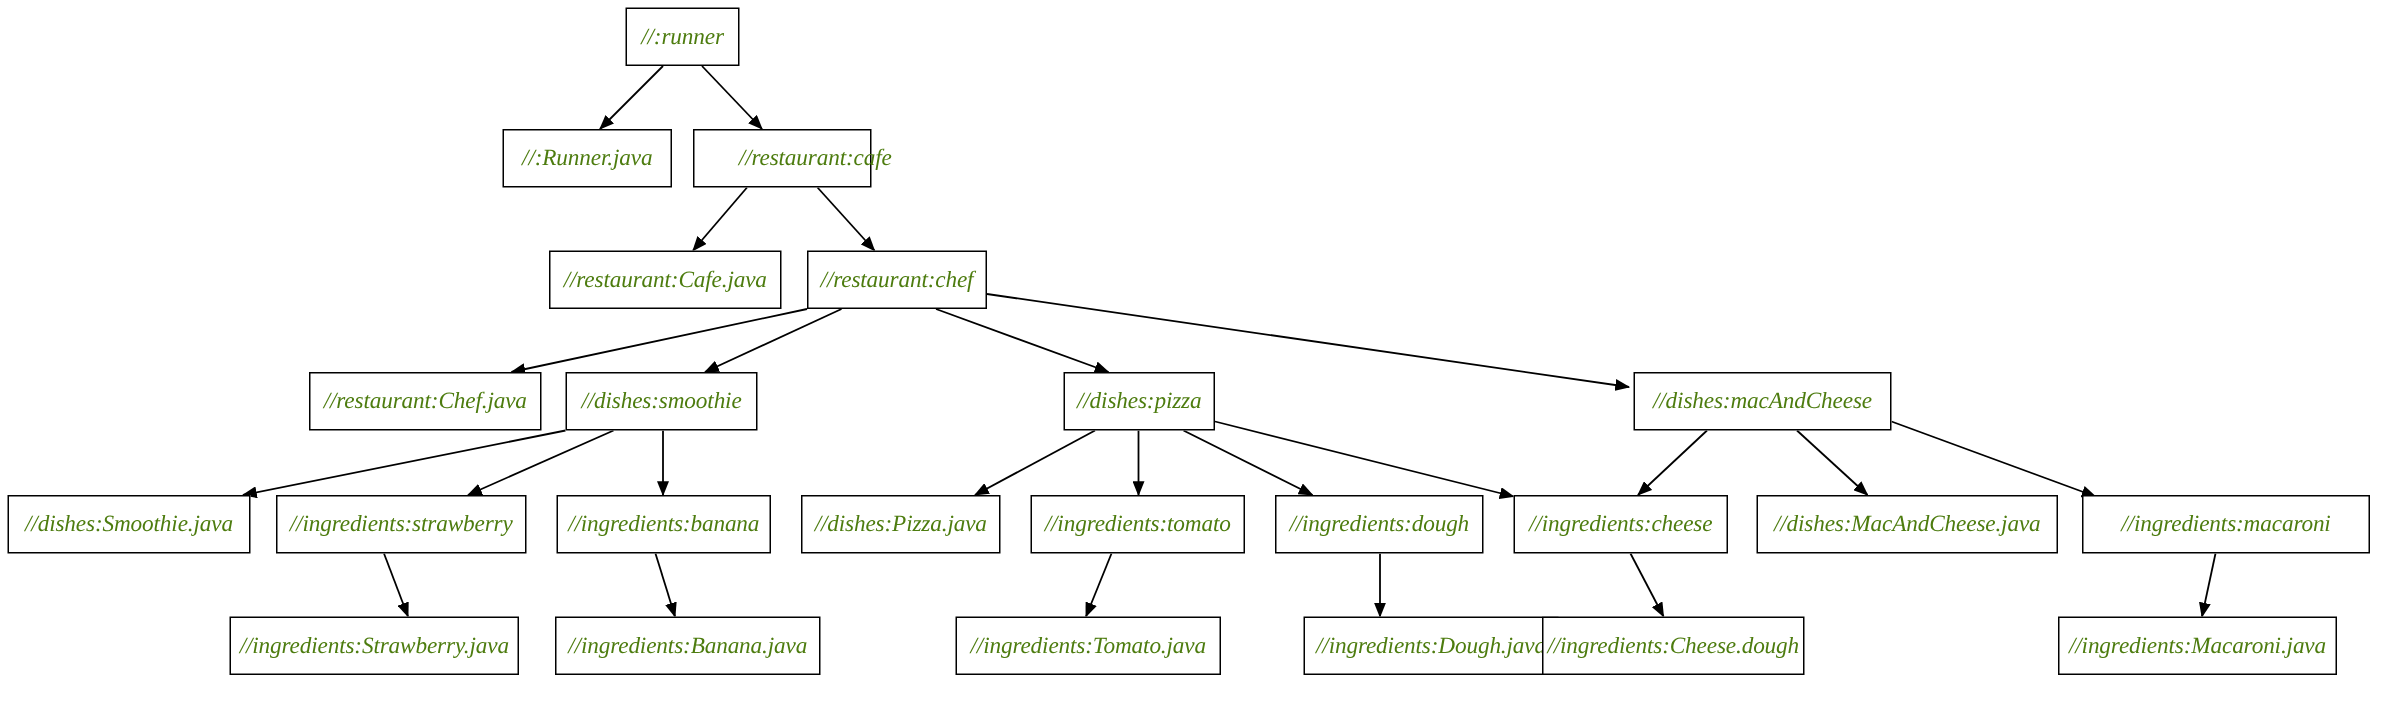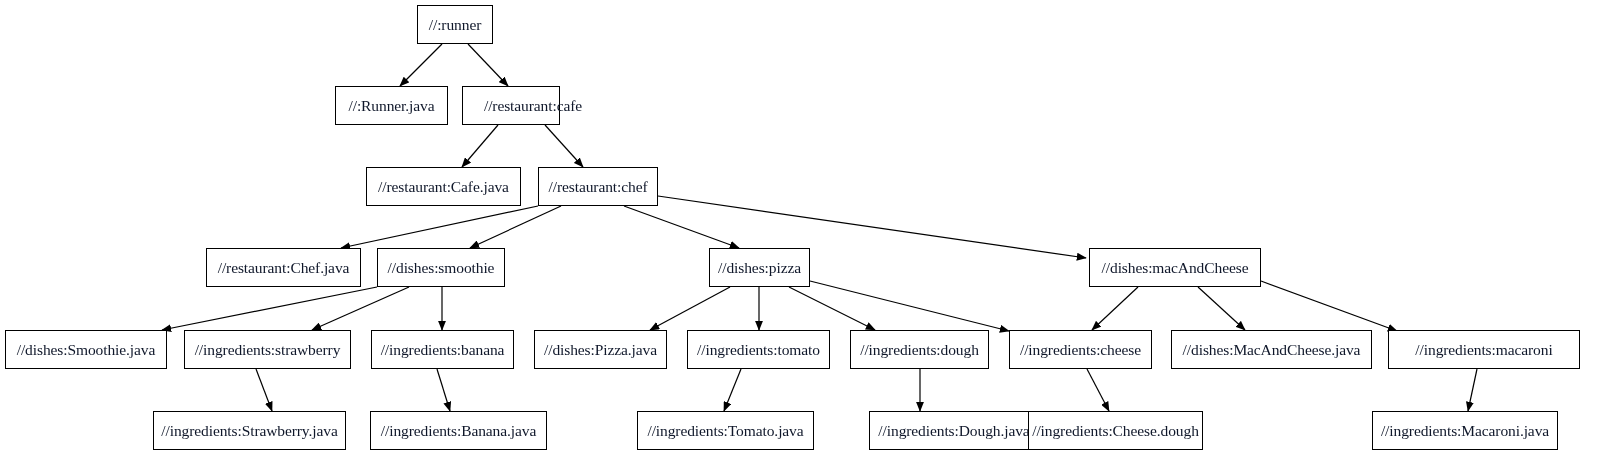--- a/index.html
+++ b/index.html
@@ -35,24 +35,25 @@
   }
   .graph-node {
     position: absolute;
     box-sizing: border-box;
     border: 1px solid #000000;
     background: #ffffff;
     display: flex;
     align-items: center;
     justify-content: center;
     font-size: 15.5px;
-    color: #0f172a;
+    color: #4d7c0f;
     white-space: nowrap;
     line-height: 1;
     letter-spacing: -0.1px;
+    font-style: italic;
   }
   .graph-node .node-label {
     display: block;
     padding: 0 2px;
   }
 </style>
 </head>
 <body>
 
 <div id="graph-canvas">
@@ -91,21 +92,21 @@
       </g>
   </svg>
 
   <div id="node-layer">
       <div class="graph-node" style="left: 417px; top: 5px; width: 76px; height: 39px; border-color: rgb(0, 0, 0); background: rgb(255, 255, 255);">
         <span class="node-label">//:runner</span>
       </div>
       <div class="graph-node" style="left: 335px; top: 86px; width: 113px; height: 39px; border-color: rgb(0, 0, 0); background: rgb(255, 255, 255);">
         <span class="node-label">//:Runner.java</span>
       </div>
-      <div class="graph-node" style="left: 462px; top: 86px; width: 98px; height: 39px; border-color: rgb(0, 0, 0); background: rgb(255, 255, 255); padding-left: 44px;">
+      <div class="graph-node" style="left: 462px; top: 86px; width: 119px; height: 39px; border-color: rgb(0, 0, 0); background: rgb(255, 255, 255); padding-left: 44px;">
         <span class="node-label">//restaurant:cafe</span>
       </div>
       <div class="graph-node" style="left: 366px; top: 167px; width: 155px; height: 39px; border-color: rgb(0, 0, 0); background: rgb(255, 255, 255);">
         <span class="node-label">//restaurant:Cafe.java</span>
       </div>
       <div class="graph-node" style="left: 538px; top: 167px; width: 120px; height: 39px; border-color: rgb(0, 0, 0); background: rgb(255, 255, 255);">
         <span class="node-label">//restaurant:chef</span>
       </div>
       <div class="graph-node" style="left: 206px; top: 248px; width: 155px; height: 39px; border-color: rgb(0, 0, 0); background: rgb(255, 255, 255);">
         <span class="node-label">//restaurant:Chef.java</span>

